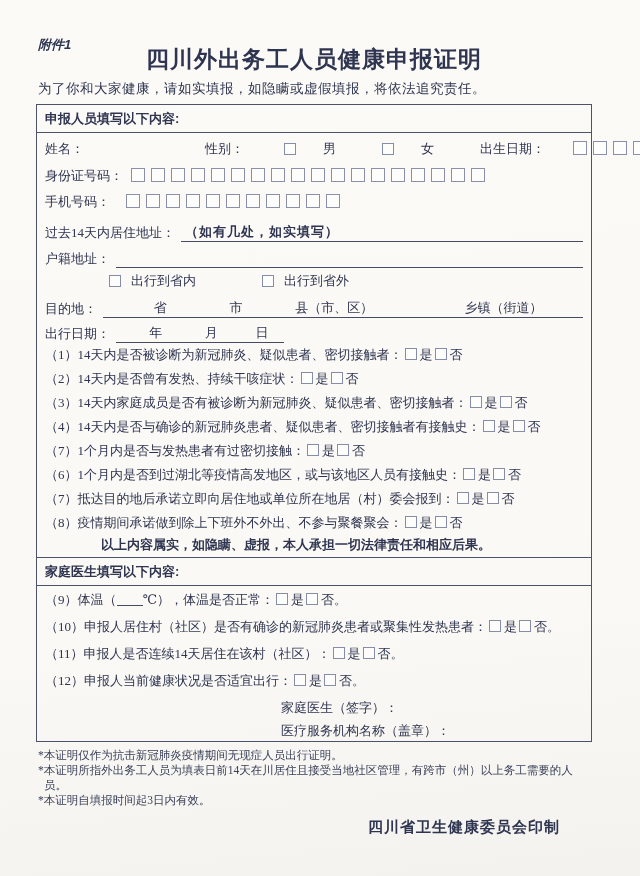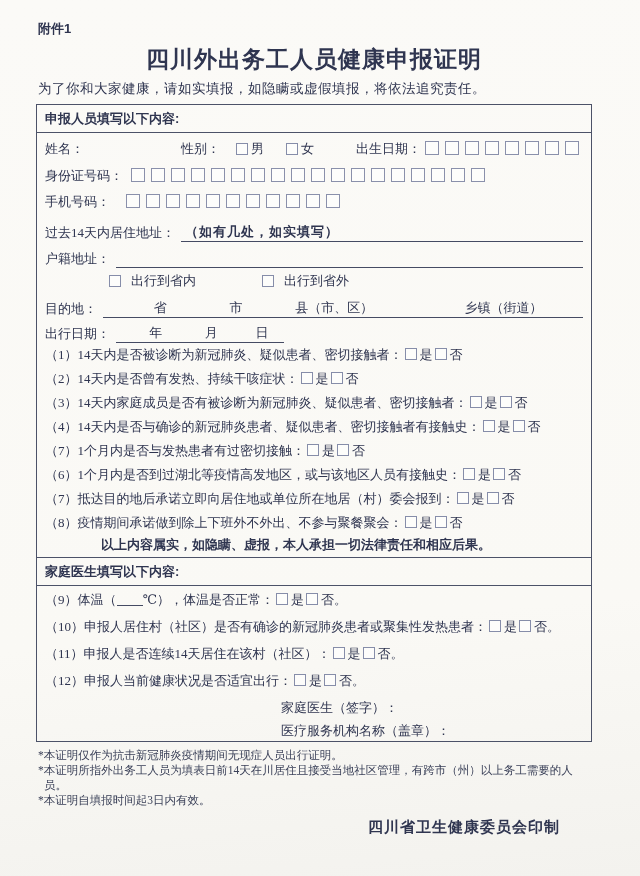--- a/index.html
+++ b/index.html
@@ -1,18 +1,18 @@
 <!DOCTYPE html>
 <html lang="zh"><head>
 <meta charset="utf-8">
 <style>
   html,body{margin:0;padding:0;}
   body{width:640px;height:876px;background:#f2f1ed;font-family:"Liberation Serif","DejaVu Serif",serif;}
   .page{position:relative;width:640px;height:876px;background:linear-gradient(175deg,#fbfaf7 0%,#faf9f5 70%,#f3f2ee 100%);color:#2f3550;overflow:hidden;}
-  .attachment{position:absolute;left:38px;top:20px;font-size:13px;font-weight:bold;font-family:"Liberation Sans",sans-serif;}
+  .attachment{position:absolute;left:38px;top:36px;font-size:13px;font-weight:bold;font-family:"Liberation Sans",sans-serif;font-style:italic;}
   .title{position:absolute;left:36px;top:44px;width:556px;text-align:center;font-size:23px;font-weight:bold;font-family:"Liberation Sans","DejaVu Sans",sans-serif;letter-spacing:1px;}
   .warning{position:absolute;left:38px;top:80px;font-size:13.5px;letter-spacing:.5px;}
   .formbox{position:absolute;left:36px;top:104px;width:556px;height:638px;border:1.5px solid #4c5268;box-sizing:border-box;font-size:13px;}
   .sechead{font-family:"Liberation Sans","DejaVu Sans",sans-serif;font-weight:bold;font-size:13px;padding:5px 8px 4px 8px;border-bottom:1.5px solid #4c5268;}
   .row{display:flex;align-items:flex-end;padding:0 8px;box-sizing:border-box;white-space:nowrap;}
   .lbl{flex:none;}
   .cbox{display:inline-block;width:10px;height:10px;border:1px solid #868da9;background:rgba(255,255,255,.6);vertical-align:-1px;flex:none;}
   .cbl{margin-left:3px;}
   .cbl + .cbox{margin-left:16px;}
   .dbox{display:inline-block;width:12px;height:12px;border:1px solid #8a90ab;background:rgba(255,255,255,.6);margin-right:6px;vertical-align:-2px;}
@@ -27,21 +27,21 @@
   .statement{padding-left:64px;height:22px;line-height:20px;font-weight:bold;font-family:"Liberation Sans","DejaVu Sans",sans-serif;font-size:13px;}
   .drow{height:27px;line-height:27px;}
   .sigblock{margin-left:244px;padding-top:2px;}
   .sigline{height:23px;line-height:23px;white-space:nowrap;}
   .timeunits span.u{display:inline-block;margin-left:38px;}
   .footnotes{position:absolute;left:38px;top:748px;width:540px;font-size:11.5px;line-height:15px;color:#3a4058;}
   .footnote{padding-left:6px;text-indent:-6px;}
   .printedby{position:absolute;right:80px;top:818px;font-size:15px;font-weight:bold;font-family:"Liberation Sans","DejaVu Sans",sans-serif;letter-spacing:1px;}
   .blank9{display:inline-block;width:26px;border-bottom:1px solid #454b63;height:14px;vertical-align:-2px;}
   
-  .r-name{height:28px;align-items:center;margin-top:2px;}
+  .r-name{height:28px;align-items:center;margin-top:2px;gap:24px;}
   .r-id{height:26px;align-items:center;}
   .r-phone{height:26px;align-items:center;}
   .r-addr14{height:27px;}
   .r-reg{height:26px;}
   .r-travel{height:25px;align-items:center;}
   .r-dest{height:25px;}
   .r-date{height:25px;}
 </style>
 </head>
 <body>
@@ -56,21 +56,21 @@
 
     <div class="sechead">申报人员填写以下内容:</div>
 
     <div class="row r-name">
       <span class="lbl">姓名：</span>
       <span class="lbl" style="margin-left:97px;">性别：</span>
       <span class="cbox" style="margin-left:16px;"></span>
       <span class="cbl">男</span>
       <span class="cbox" style="margin-left:22px;"></span>
       <span class="cbl">女</span>
-      <span class="lbl" style="margin-left:42px;">出生日期：</span>
+      <span class="lbl" style="margin-left:22px;">出生日期：</span>
       <span class="boxes" style="margin-left:4px;"><span class="dbox"></span><span class="dbox"></span><span class="dbox"></span><span class="dbox"></span><span class="dbox"></span><span class="dbox"></span><span class="dbox"></span><span class="dbox"></span></span>
     </div>
 
     <div class="row r-id">
       <span class="lbl">身份证号码：</span>
       <span class="boxes" style="margin-left:8px;"><span class="dbox"></span><span class="dbox"></span><span class="dbox"></span><span class="dbox"></span><span class="dbox"></span><span class="dbox"></span><span class="dbox"></span><span class="dbox"></span><span class="dbox"></span><span class="dbox"></span><span class="dbox"></span><span class="dbox"></span><span class="dbox"></span><span class="dbox"></span><span class="dbox"></span><span class="dbox"></span><span class="dbox"></span><span class="dbox"></span></span>
     </div>
 
     <div class="row r-phone">
       <span class="lbl">手机号码：</span>

